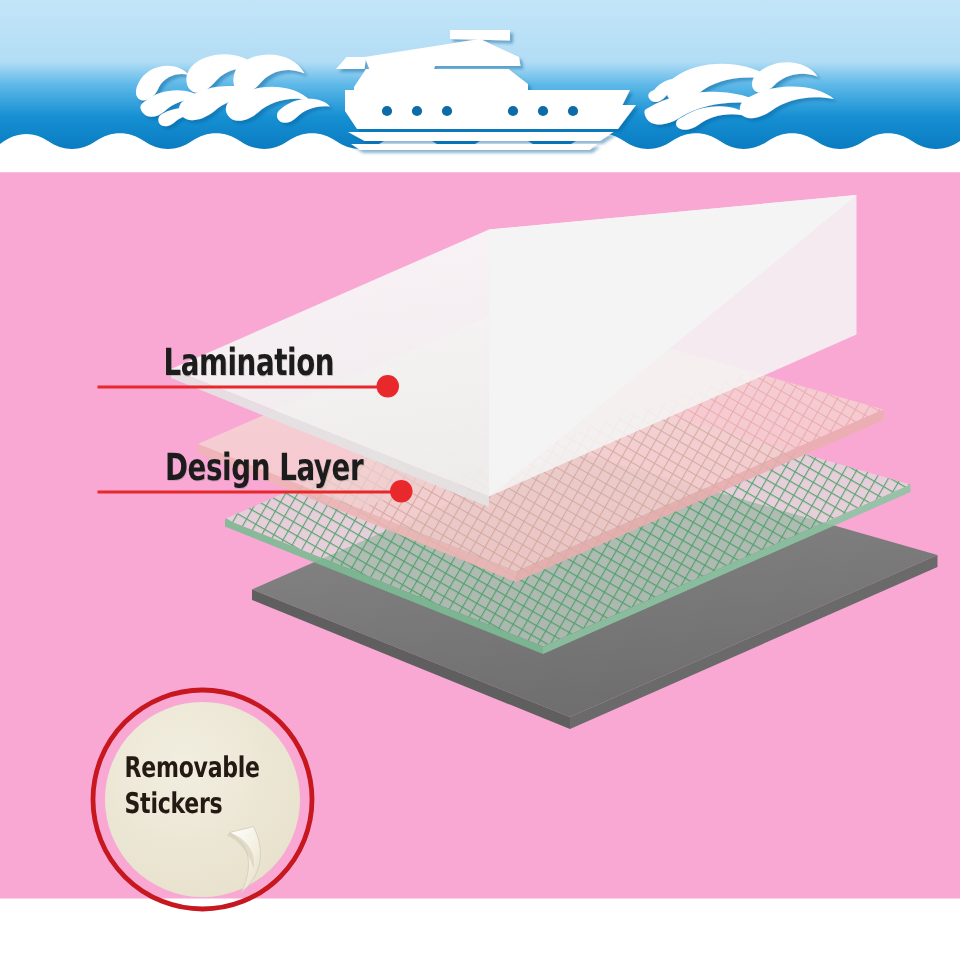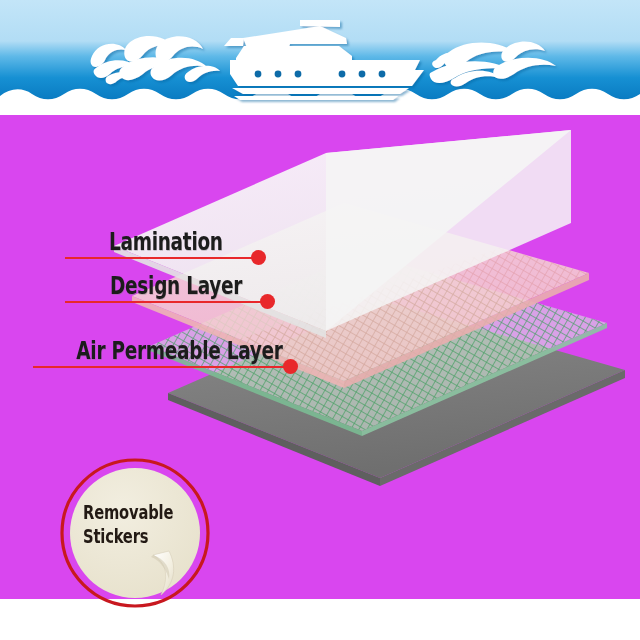--- a/index.html
+++ b/index.html
@@ -5,21 +5,21 @@
   * { margin:0; padding:0; box-sizing:border-box; }
   html, body {
     width:640px; height:640px;
     background:#ffffff;
     font-family:"Liberation Sans", sans-serif;
     overflow:hidden;
   }
   #stage {
     position:relative;
     width:640px; height:599px;
-    background:#d946ef;
+    background:#f9a8d4;
   }
 
   
   #banner {
     position:absolute; left:0; top:0;
     width:640px; height:115px;
     overflow:hidden;
   }
   #banner svg { display:block; }
 
@@ -233,31 +233,26 @@
       </g>
     </svg>
   </div>
 
   <div class="callout" id="callout-lamination" style="left:0; top:225px; width:275px;">
     <div class="cl-text" style="right:52px;">Lamination</div>
     <div class="cl-line" style="left:65px; width:190px;"></div>
     <div class="cl-dot" style="left:251px;"></div>
   </div>
 
-  <div class="callout" id="callout-design" style="left:0; top:269px; width:285px;">
+  <div class="callout" id="callout-design" style="left:0; top:295px; width:285px;">
     <div class="cl-text" style="right:43px;">Design Layer</div>
     <div class="cl-line" style="left:65px; width:199px;"></div>
     <div class="cl-dot" style="left:260px;"></div>
   </div>
 
-  <div class="callout" id="callout-air" style="left:0; top:334px; width:305px;">
-    <div class="cl-text" style="right:22px;">Air Permeable Layer</div>
-    <div class="cl-line" style="left:33px; width:254px;"></div>
-    <div class="cl-dot" style="left:283px;"></div>
-  </div>
 
 
   <div id="badge">
     <svg width="156" height="156" viewBox="0 0 156 156" xmlns="http://www.w3.org/2000/svg">
       <defs>
         <linearGradient id="peelGrad" x1="0" y1="0" x2="1" y2="1">
           <stop offset="0%" stop-color="#ffffff"></stop>
           <stop offset="60%" stop-color="#f3efe0"></stop>
           <stop offset="100%" stop-color="#ded8c3"></stop>
         </linearGradient>

